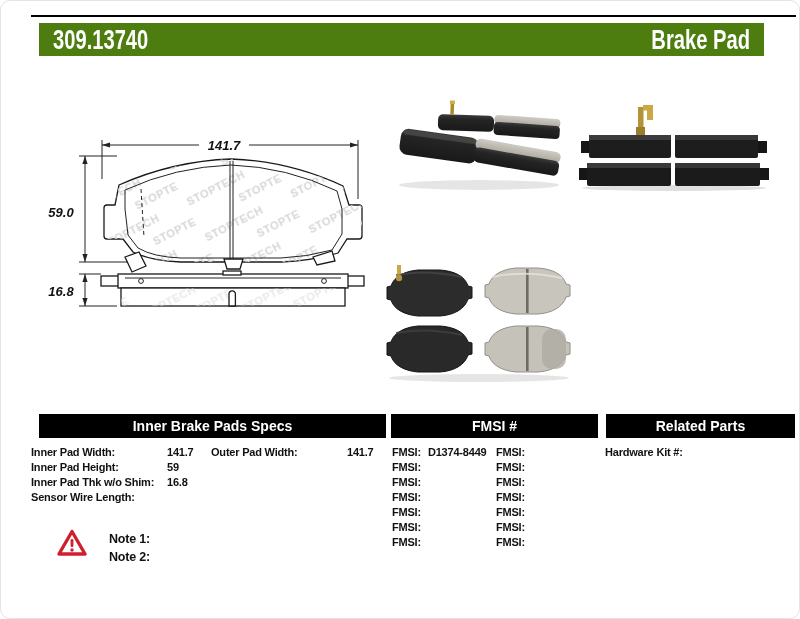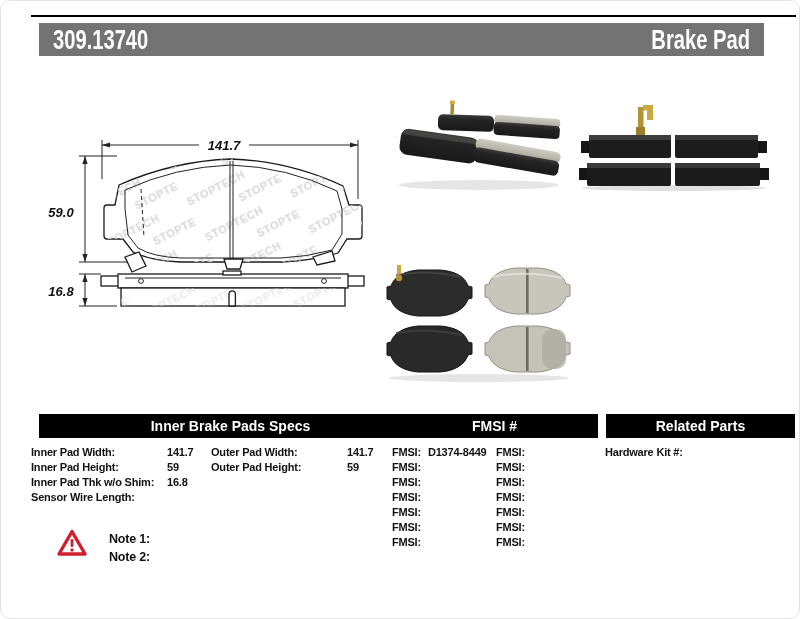--- a/index.html
+++ b/index.html
@@ -3,41 +3,41 @@
 <meta charset="utf-8">
 <style>
   html,body { margin:0; padding:0; background:#fff; }
   .page {
     position:relative; width:800px; height:619px; background:#ffffff;
     font-family:"Liberation Sans", sans-serif; overflow:hidden;
     border:1px solid #e3e3e3; border-radius:10px; box-sizing:border-box;
   }
   .top-rule { position:absolute; left:30px; top:14px; width:765px; height:2px; background:#000; }
   .title-bar {
-    position:absolute; left:38px; top:22px; width:725px; height:33px; background:#737373;
+    position:absolute; left:38px; top:22px; width:725px; height:33px; background:#4d7c0f;
     color:#fff; display:flex; justify-content:space-between; align-items:center;
     padding:0 14px; box-sizing:border-box;
   }
   .title-bar .part { font-size:28px; font-weight:bold; transform:scaleX(0.72); transform-origin:left center; white-space:nowrap; }
   .title-bar .ptype { font-size:28px; font-weight:bold; transform:scaleX(0.72); transform-origin:right center; white-space:nowrap; }
 
   .drawing { position:absolute; left:40px; top:130px; }
   .dimtext { font:italic bold 13px "Liberation Sans", sans-serif; fill:#111; }
   .wmtext  { font:bold 11px "Liberation Sans", sans-serif; fill:#d6d6d6; letter-spacing:0.5px; }
   .dline   { stroke:#222; stroke-width:1; fill:none; }
   .outline { stroke:#1a1a1a; stroke-width:1.3; }
 
   .photo { position:absolute; }
 
   .hdr-bar {
     position:absolute; top:413px; height:24px; background:#000; color:#fff;
     display:flex; align-items:center; justify-content:center;
   }
   .hdr-bar span { font-size:14px; font-weight:bold; white-space:nowrap; }
-  .hdr-split { justify-content:space-between;padding-left:18px; }
+  .hdr-split { justify-content:space-between; }
   .hdr-split span { flex:1; text-align:center; }
 
   .spec-col { position:absolute; top:444px; }
   .spec-row { height:15px; line-height:15px; font-size:11px; font-weight:bold; color:#111; letter-spacing:-0.2px; white-space:nowrap; }
   .spec-row .lbl { display:inline-block; width:132px; text-align:left; }
   .spec-row .val { margin-left:4px; }
   .fmsi-row .lbl { display:inline-block; width:auto; }
   .fmsi-row .val { margin-left:7px; }
 
   .notes { position:absolute; left:56px; top:528px; display:flex;gap:8px; }
@@ -218,21 +218,20 @@
 
   <div class="spec-col" style="left:30px;">
     <div class="spec-row"><span class="lbl">Inner Pad Width:</span><span class="val">141.7</span></div>
     <div class="spec-row"><span class="lbl">Inner Pad Height:</span><span class="val">59</span></div>
     <div class="spec-row"><span class="lbl">Inner Pad Thk w/o Shim:</span><span class="val">16.8</span></div>
     <div class="spec-row"><span class="lbl">Sensor Wire Length:</span><span class="val"></span></div>
   </div>
 
   <div class="spec-col" style="left:210px;">
     <div class="spec-row"><span class="lbl">Outer Pad Width:</span><span class="val">141.7</span></div>
-    <div class="spec-row"><span class="lbl">Outer Pad Height:</span><span class="val">59</span></div>
   </div>
 
   <div class="spec-col" style="left:391px;">
     <div class="spec-row fmsi-row"><span class="lbl">FMSI:</span><span class="val">D1374-8449</span></div>
     <div class="spec-row fmsi-row"><span class="lbl">FMSI:</span><span class="val"></span></div>
     <div class="spec-row fmsi-row"><span class="lbl">FMSI:</span><span class="val"></span></div>
     <div class="spec-row fmsi-row"><span class="lbl">FMSI:</span><span class="val"></span></div>
     <div class="spec-row fmsi-row"><span class="lbl">FMSI:</span><span class="val"></span></div>
     <div class="spec-row fmsi-row"><span class="lbl">FMSI:</span><span class="val"></span></div>
     <div class="spec-row fmsi-row"><span class="lbl">FMSI:</span><span class="val"></span></div>

